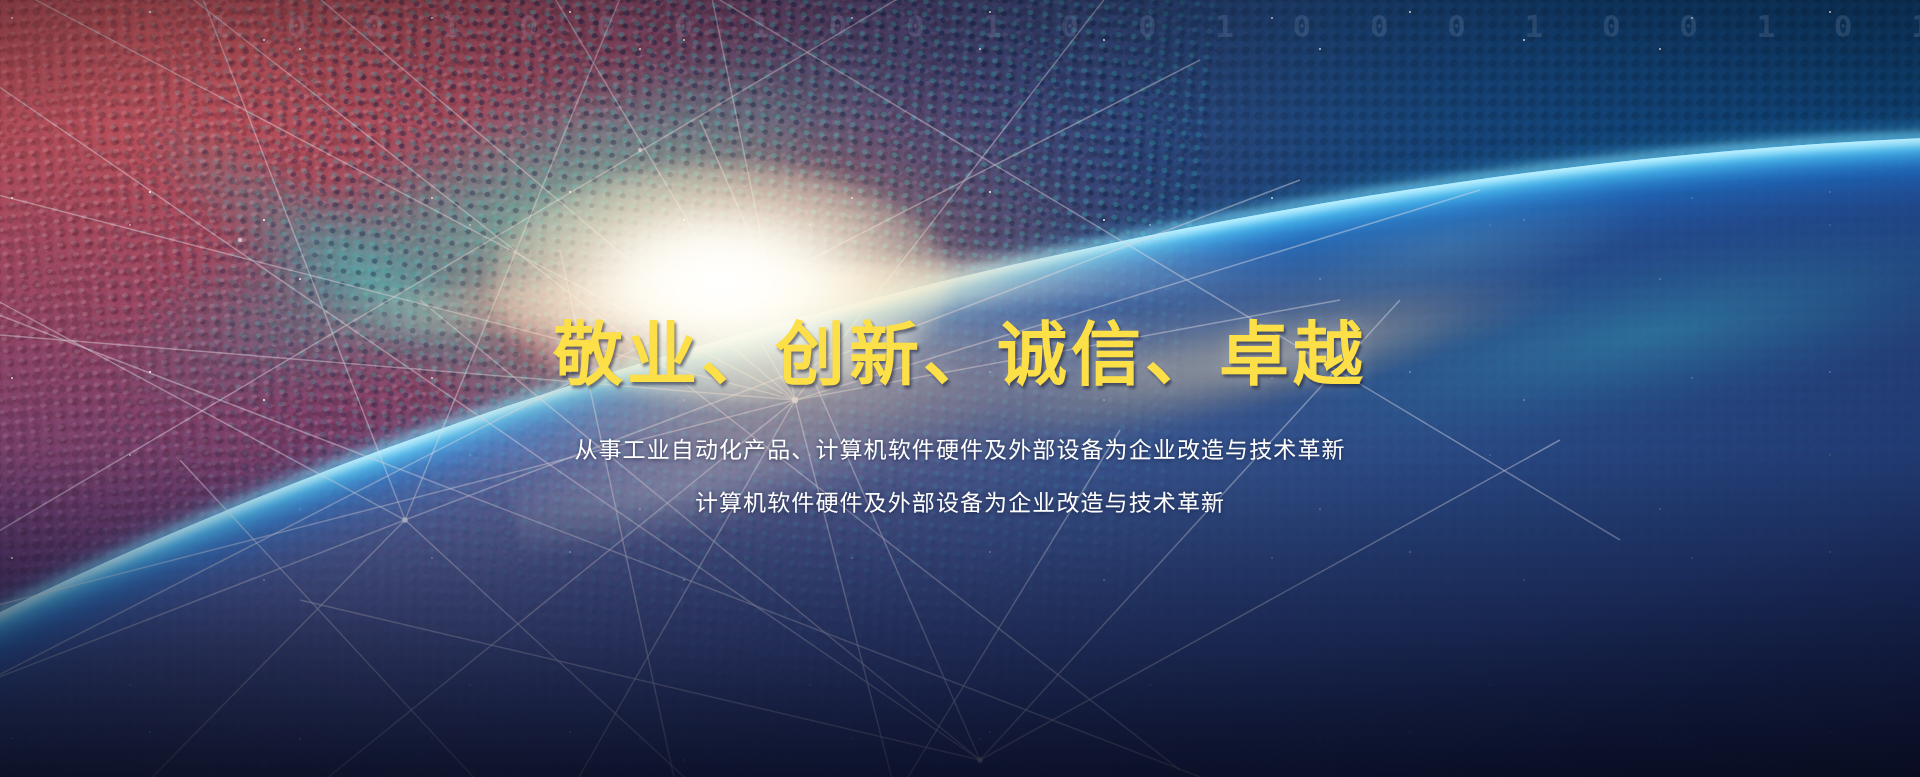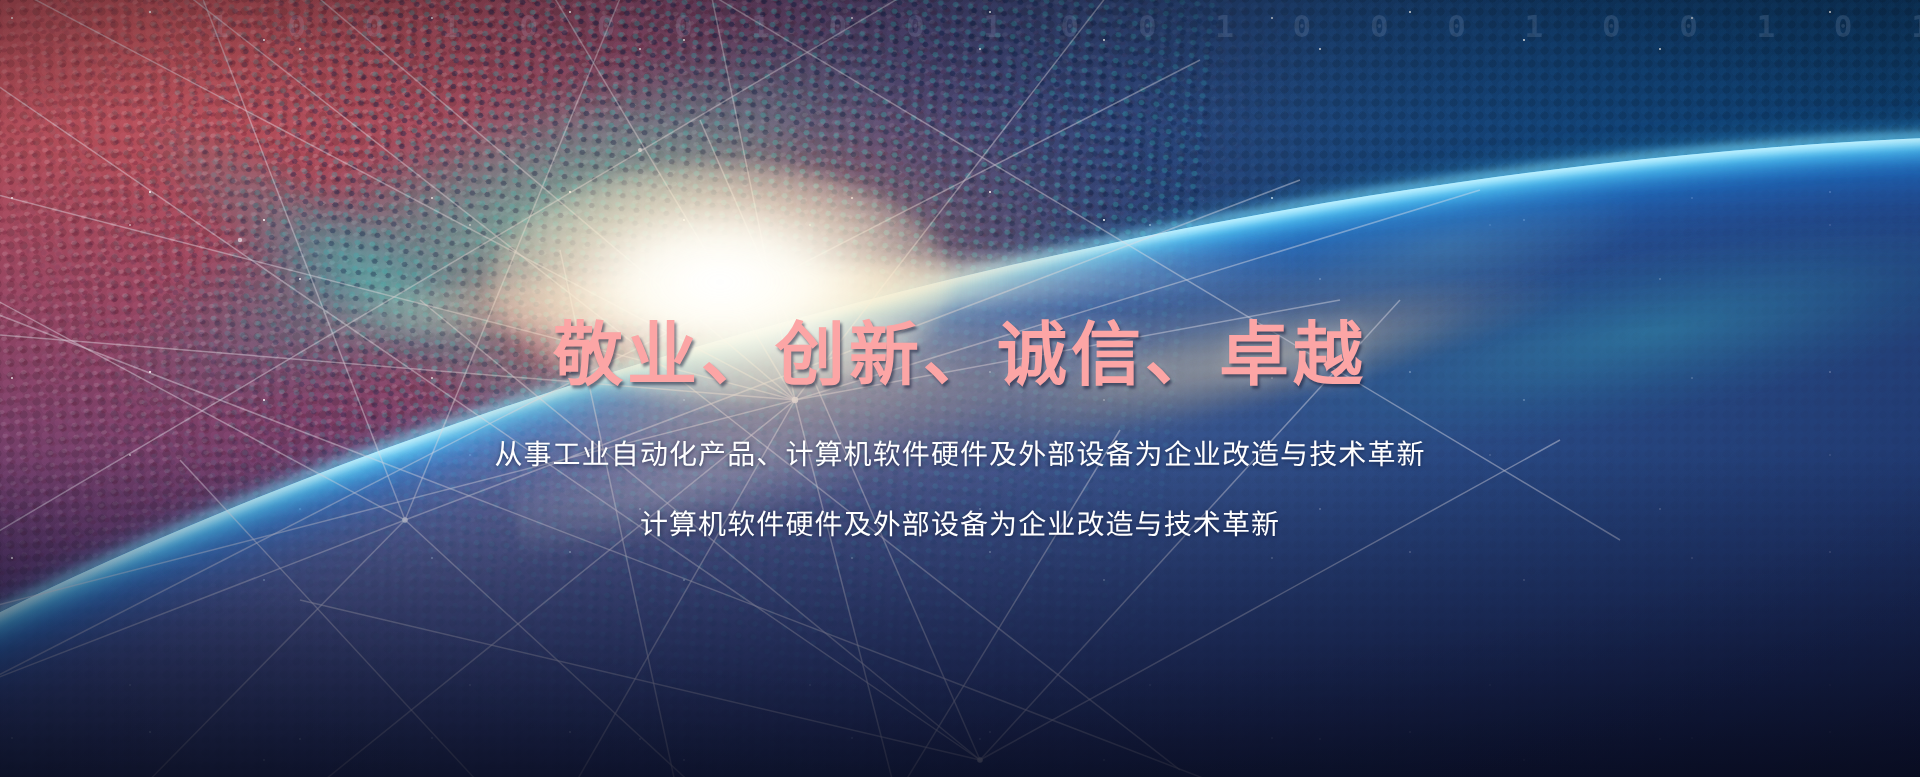--- a/index.html
+++ b/index.html
@@ -335,32 +335,32 @@
     text-align: center;
     z-index: 40;
   }
 
   .headline {
     margin: 0;
     font-family: "Liberation Sans", "DejaVu Sans", sans-serif;
     font-size: 70px;
     line-height: 1.08;
     font-weight: 700;
-    color: #fca5a5;
+    color: #fde047;
     letter-spacing: 4px;
     text-shadow:
       2px 3px 3px rgba(20,25,55,0.55),
       0 0 18px rgba(255,255,255,0.22);
     white-space: nowrap;
   }
 
   .subline {
-    margin: 16px;
+    margin: 9px;
     font-family: "Liberation Sans", "DejaVu Sans", sans-serif;
-    font-size: 28px;
+    font-size: 23px;
     line-height: 1.95;
     font-weight: 400;
     color: #ffffff;
     letter-spacing: 1.1px;
     text-shadow: 0 1px 4px rgba(10,18,48,0.70);
     white-space: nowrap;
   }
   .subline.first { margin-top: 34px; }
 </style>
 </head>

